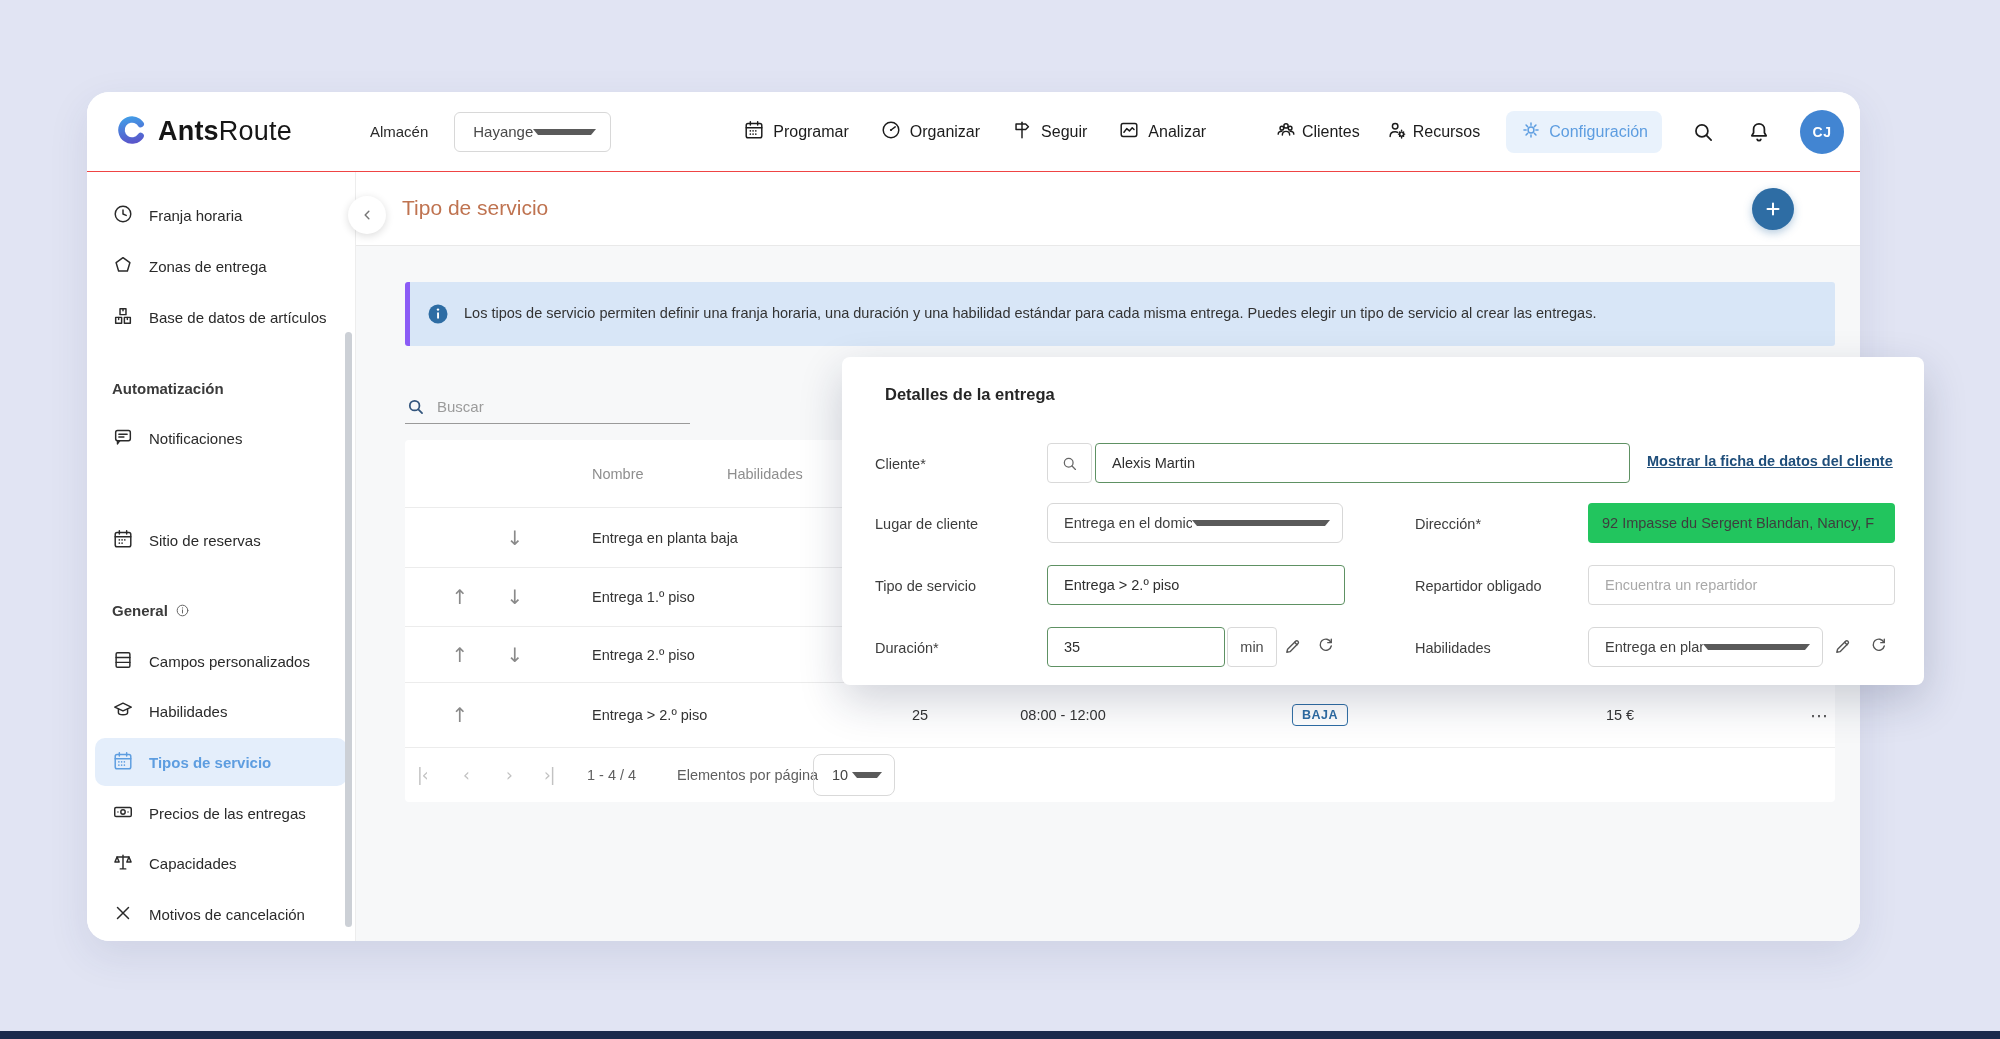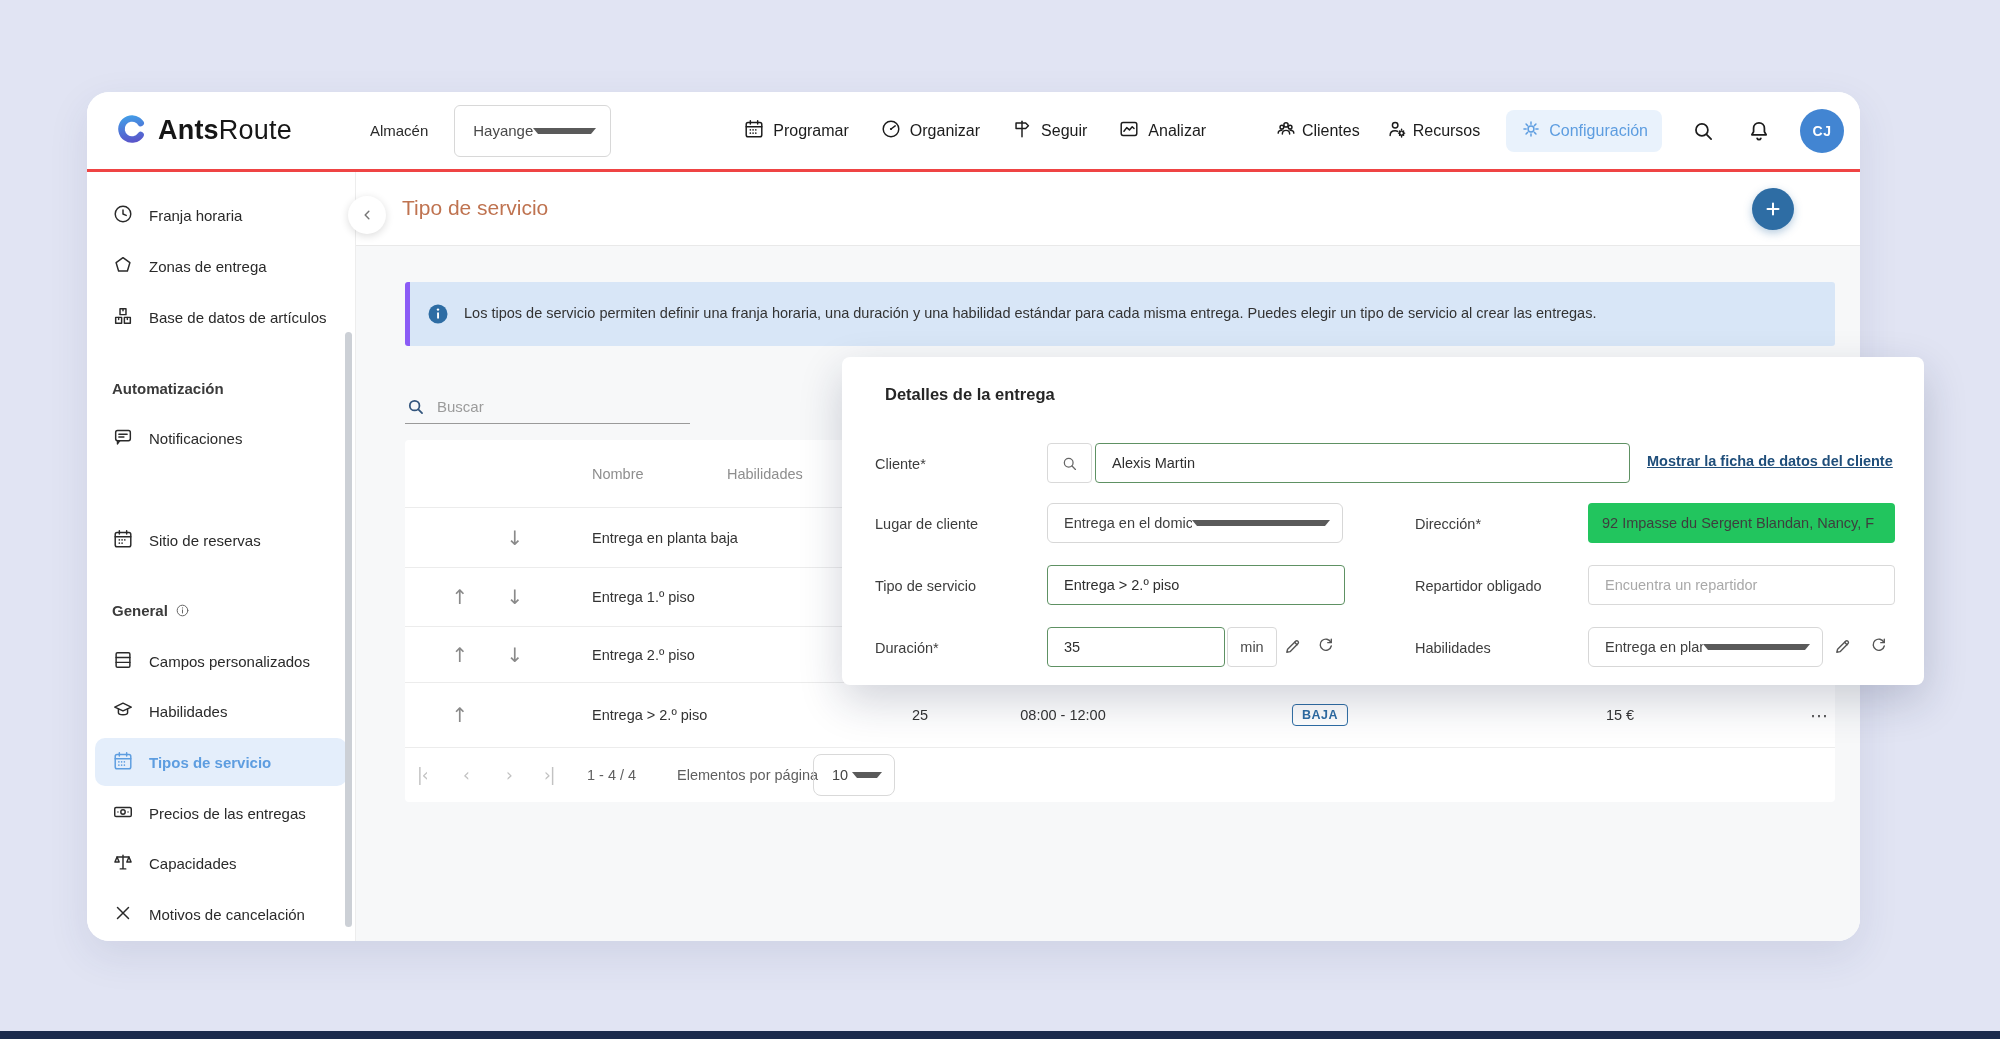--- a/index.html
+++ b/index.html
@@ -5,27 +5,27 @@
   * { margin:0; padding:0; box-sizing:border-box; }
   body { font-family:"Liberation Sans", sans-serif; background:#e1e4f3; }
   .screen { position:relative; width:2000px; height:1039px; background:#e1e4f3; overflow:hidden; }
   .bottom-strip { position:absolute; left:0; right:0; bottom:0; height:8px; background:#1b2a4c; }
 
   .app-card { position:absolute; left:87px; top:92px; width:1773px; height:849px; background:#fff;
     border-radius:22px; box-shadow:0 14px 40px rgba(45,60,110,.10); }
 
   
   .navbar { position:absolute; left:87px; top:92px; width:1773px; height:80px; display:flex; align-items:center;
-    padding:0 16px 0 28px; border-radius:22px 22px 0 0; background:#fff; border-bottom:3px solid #ef4444; z-index:4; }
+    padding:0 16px 0 28px; border-radius:22px 22px 0 0; background:#fff; border-bottom:1px solid #ef4444; z-index:4; }
   .brand { display:flex; align-items:center; gap:9px; }
   .brand-text { font-size:27px; color:#161616; letter-spacing:.2px; }
   .brand-text b { font-weight:700; }
   .warehouse { display:flex; align-items:center; margin-left:78px; }
   .warehouse-label { font-size:15px; color:#2b2b2b; }
-  .warehouse-select { margin-left:26px; width:157px; height:52px; border:1px solid #d8d8d8; border-radius:6px;
+  .warehouse-select { margin-left:26px; width:157px; height:40px; border:1px solid #d8d8d8; border-radius:6px;
     display:flex; align-items:center; padding:0 14px 0 18px; cursor:pointer; }
   .warehouse-select span { font-size:15px; color:#4a4a4a; flex:1; }
   .caret { width:0; height:0; border-left:5px solid transparent; border-right:5px solid transparent; border-top:6px solid #5a5a5a; }
   .nav-menu { display:flex; gap:31px; margin-left:132px; }
   .nav-item { display:flex; align-items:center; gap:8px; font-size:16px; color:#1c1c1c; font-weight:500; cursor:pointer; }
   .nav-right { display:flex; align-items:center; margin-left:auto; gap:26px; }
   .nav-right .nav-item { gap:5px; }
   .config-pill { display:flex; align-items:center; gap:7px; background:#e9f2fc; border-radius:8px; height:42px;
     padding:0 14px; color:#5d9de0; font-size:16px; font-weight:500; cursor:pointer; }
   .icon-btn { display:flex; align-items:center; justify-content:center; width:30px; height:30px; cursor:pointer; color:#1c1c1c; }

